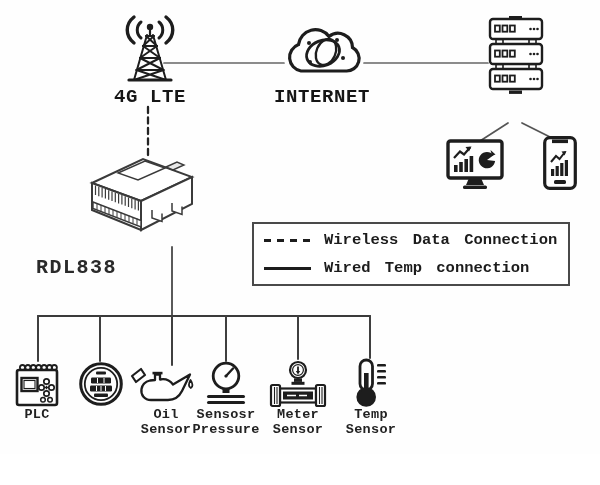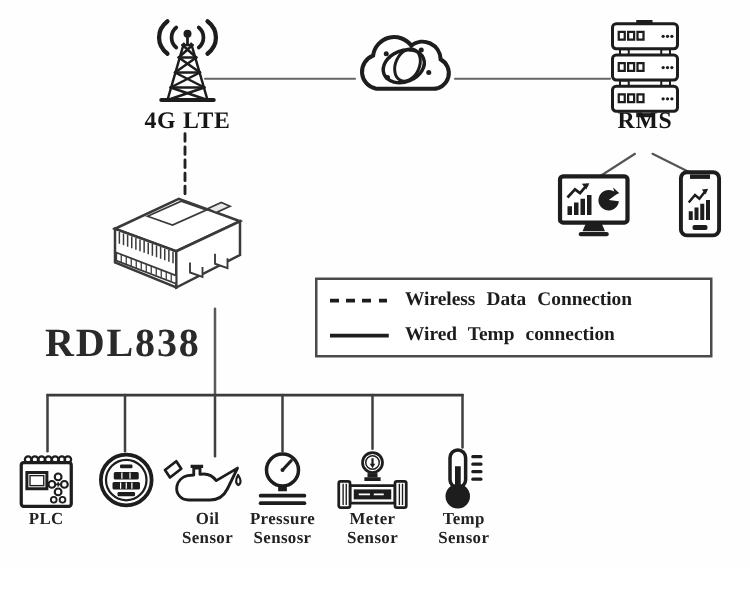--- a/index.html
+++ b/index.html
@@ -1,28 +1,28 @@
 <!DOCTYPE html>
 <html><head>
 <meta charset="utf-8">
 <style>
   html,body{margin:0;padding:0;background:#fff;}
   .stage{
     position:relative;width:600px;height:454px;background:#fefefe;overflow:hidden;
-    font-family:Liberation Serif, serif;color:#1c1c1c;
+    font-family:Liberation Mono, monospace;color:#1c1c1c;
   }
   .stage svg{display:block;}
   .abs{position:absolute;}
   .wires{position:absolute;left:0;top:0;}
   .node-label{
     position:absolute;text-align:center;font-weight:bold;font-size:19px;
     letter-spacing:.6px;color:#161616;
   }
   .gateway-label{
-    position:absolute;left:36px;top:256px;font-weight:bold;font-size:32px;
+    position:absolute;left:36px;top:256px;font-weight:bold;font-size:20px;
     letter-spacing:1.5px;color:#2a2a2a;
   }
   .legend{
     position:absolute;left:252px;top:222px;width:318px;height:64px;
     border:2px solid #4a4a4a;background:#fff;box-sizing:border-box;
     display:flex;flex-direction:column;justify-content:center;gap:5px;padding:0 10px;
   }
   .legend-row{display:flex;align-items:center;height:23px;}
   .legend-sample{width:47px;height:3px;margin-right:13px;flex:0 0 auto;}
   .legend-sample.dashed{background:repeating-linear-gradient(90deg,#1d1d1d 0 7px,transparent 7px 13px);}
@@ -84,20 +84,21 @@
       <ellipse cx="43" cy="37" rx="17" ry="12.5" transform="rotate(-22 43 37)" stroke-width="2.8"></ellipse>
       <ellipse cx="46" cy="36" rx="9.5" ry="13.5" transform="rotate(24 46 36)" stroke-width="2.4"></ellipse>
       <g fill="#1d1d1d" stroke="none">
         <circle cx="29" cy="27" r="2"></circle>
           <circle cx="57" cy="24" r="2"></circle>
         <circle cx="63" cy="42" r="2"></circle>
           <circle cx="30" cy="46" r="2"></circle>
       </g>
     </g>
   </svg>
+  <div class="node-label" style="left:258px;top:86px;width:128px">INTERNET</div>
 
   <svg class="abs" style="left:488px;top:16px" width="56" height="78" viewBox="0 0 56 78">
     <g stroke="#1d1d1d" fill="none">
       <rect x="21" y="0" width="13" height="3.4" fill="#1d1d1d" stroke="none"></rect>
       <rect x="21" y="74.5" width="13" height="3.4" fill="#1d1d1d" stroke="none"></rect>
       <g stroke-width="1.6" fill="#fff">
         <rect x="8" y="23.4" width="7" height="5"></rect>
           <rect x="41" y="23.4" width="7" height="5"></rect>
         <rect x="8" y="48.4" width="7" height="5"></rect>
           <rect x="41" y="48.4" width="7" height="5"></rect>
@@ -124,21 +125,20 @@
           <circle cx="49.5" cy="13" r="1.3"></circle>
         <circle cx="42.5" cy="38" r="1.3"></circle>
           <circle cx="46" cy="38" r="1.3"></circle>
           <circle cx="49.5" cy="38" r="1.3"></circle>
         <circle cx="42.5" cy="63" r="1.3"></circle>
           <circle cx="46" cy="63" r="1.3"></circle>
           <circle cx="49.5" cy="63" r="1.3"></circle>
       </g>
     </g>
   </svg>
-  <div class="node-label" style="left:487px;top:86px;width:58px">RMS</div>
 
   <svg class="abs" style="left:446px;top:139px" width="58" height="52" viewBox="0 0 58 52">
     <g stroke="#1d1d1d" fill="none">
       <rect x="2" y="2" width="54" height="37" rx="2.5" stroke-width="3.4"></rect>
       <g fill="#1d1d1d" stroke="none">
         <rect x="8" y="26" width="3.6" height="7"></rect>
           <rect x="13.2" y="23" width="3.6" height="10"></rect>
         <rect x="18.4" y="20" width="3.6" height="13"></rect>
           <rect x="23.6" y="17" width="3.6" height="16"></rect>
       </g>
@@ -291,22 +291,22 @@
 
   <div class="sensor-label" style="left:-8px">
     <span>PLC</span>
     <span></span>
   </div>
   <div class="sensor-label" style="left:121px">
     <span>Oil</span>
     <span>Sensor</span>
   </div>
   <div class="sensor-label" style="left:181px">
+    <span>Sensosr</span>
     <span>Pressure</span>
-    <span>Sensosr</span>
   </div>
   <div class="sensor-label" style="left:253px">
     <span>Meter</span>
     <span>Sensor</span>
   </div>
   <div class="sensor-label" style="left:326px">
     <span>Temp</span>
     <span>Sensor</span>
   </div>
 

